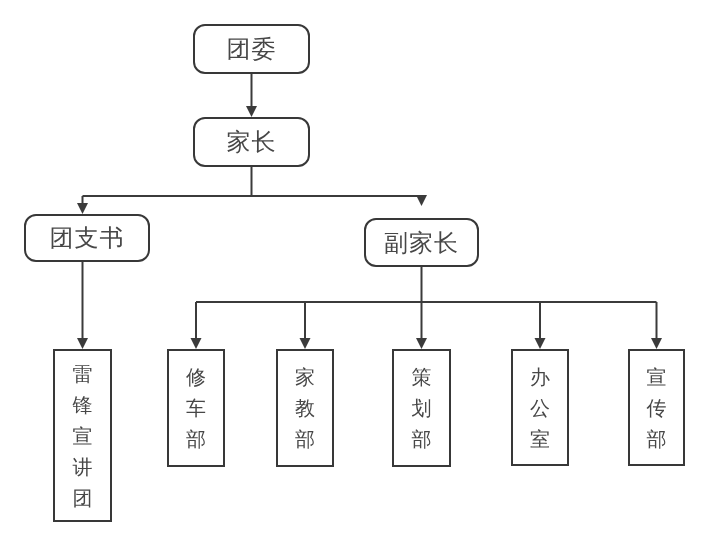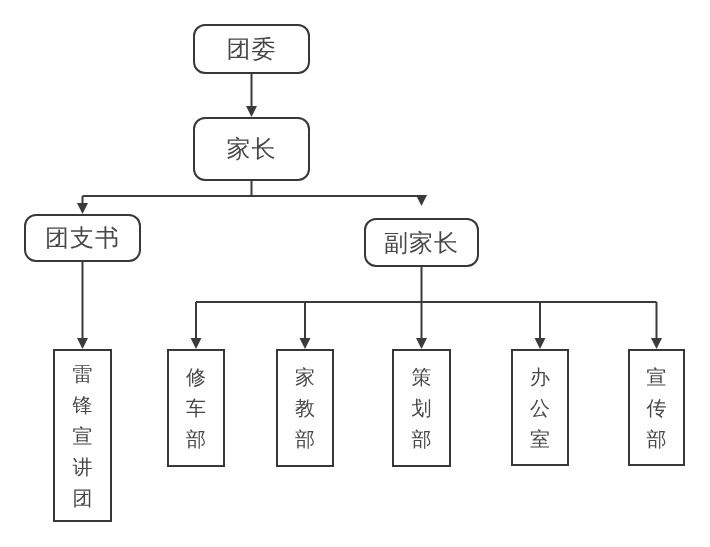--- a/index.html
+++ b/index.html
@@ -78,23 +78,23 @@
     <path stroke="none" d="M305 349 L299.5 338 L310.5 338 Z"></path>
     <path stroke="none" d="M421.5 349 L416 338 L427 338 Z"></path>
     <line x1="540" y1="302" x2="540" y2="340"></line>
     <path stroke="none" d="M540 349 L534.5 338 L545.5 338 Z"></path>
     <line x1="656.5" y1="302" x2="656.5" y2="340"></line>
     <path stroke="none" d="M656.5 349 L651 338 L662 338 Z"></path>
   </svg>
 
   <div class="node rounded" style="left:193px;top:24px;width:117px;height:50px">团委</div>
 
-  <div class="node rounded" style="left:193px;top:117px;width:117px;height:64px">家长</div>
+  <div class="node rounded" style="left:193px;top:117px;width:117px;height:50px">家长</div>
 
-  <div class="node rounded" style="left:24px;top:214px;width:117px;height:48px">团支书</div>
+  <div class="node rounded" style="left:24px;top:214px;width:126px;height:48px">团支书</div>
 
   <div class="node rounded" style="left:364px;top:218px;width:115px;height:49px">副家长</div>
 
   <div class="node vert" style="left:53px;top:349px;width:59px;height:173px">
       <span>雷</span>
       <span>锋</span>
       <span>宣</span>
       <span>讲</span>
       <span>团</span>
     </div>

